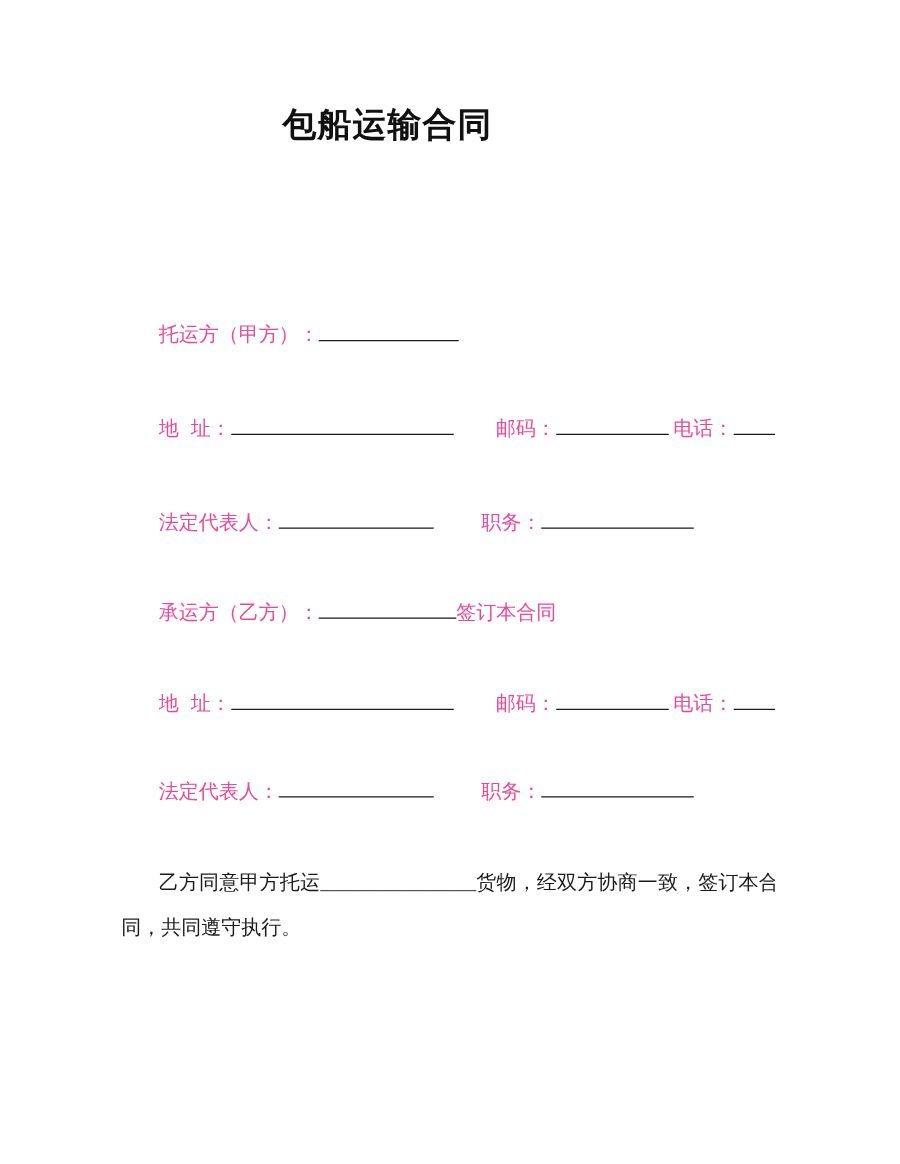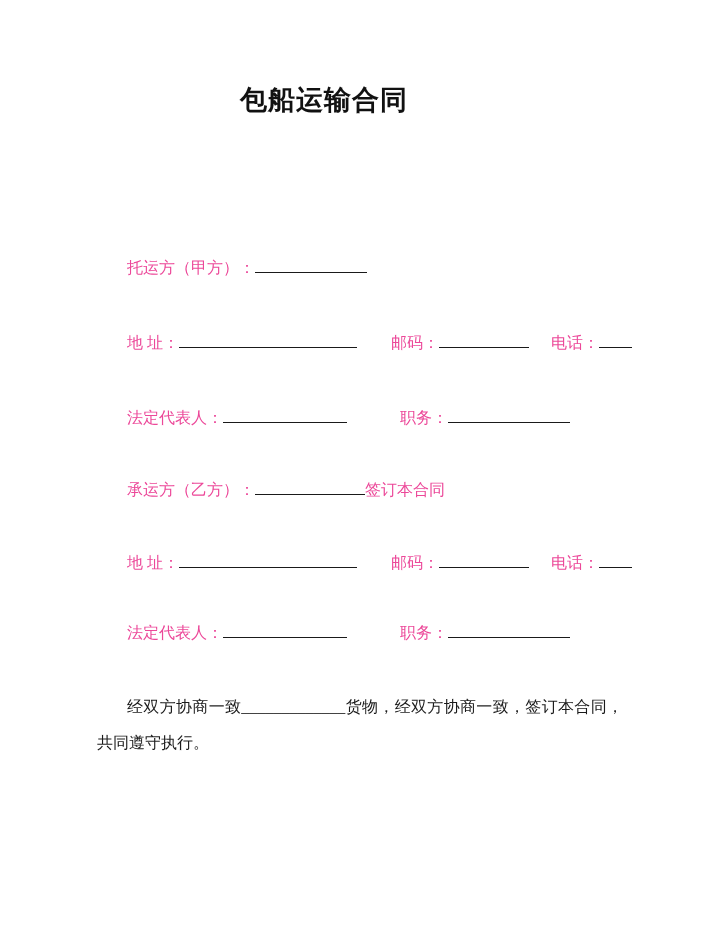--- a/index.html
+++ b/index.html
@@ -6,24 +6,23 @@
     margin: 0;
     padding: 0;
     background: #ffffff;
   }
   .page {
     position: relative;
     width: 620px;
     height: 931px;
     background: #ffffff;
     color: #1a1a1a;
-    font-family: Liberation Serif, serif;
+    font-family: Liberation Mono, monospace;
     font-size: 16px;
     overflow: hidden;
-    padding-left: 28px;
   }
   .doc-title {
     position: absolute;
     top: 82px;
     left: 0;
     width: 100%;
     text-align: center;
     font-size: 27px;
     font-weight: 700;
     letter-spacing: 1px;
@@ -48,22 +47,22 @@
     vertical-align: baseline;
   }
   .w-name     { width: 112px; }
   .w-address  { width: 178px; }
   .w-postcode { width: 90px; }
   .w-phone    { width: 33px; }
   .w-rep      { width: 124px; }
   .w-position { width: 122px; }
   .w-carrier  { width: 110px; }
   .gap-postcode { margin-left: 34px; }
-  .gap-phone    { margin-left: 22px; }
-  .gap-position { margin-left: 53px; }
+  .gap-phone    { margin-left: 4px; }
+  .gap-position { margin-left: 38px; }
   .agreement {
     position: absolute;
     top: 689px;
     left: 97px;
     width: 526px;
     line-height: 36px;
     text-indent: 30px;
     text-align: justify;
     color: #1a1a1a;
   }
@@ -94,16 +93,16 @@
 
   <div class="row row-address-b">
     <span class="label">地 址：</span><span class="blank w-address"></span><span class="label gap-postcode">邮码：</span><span class="blank w-postcode"></span><span class="label gap-phone">电话：</span><span class="blank w-phone"></span>
   </div>
 
   <div class="row row-rep-b">
     <span class="label">法定代表人：</span><span class="blank w-rep"></span><span class="label gap-position">职务：</span><span class="blank w-position"></span>
   </div>
 
   <div class="agreement">
-    <span>经双方协商一致</span><span>_____________</span><span>货物，经双方协商一致，签订本合同，共同遵守执行。</span>
+    <span>乙方同意甲方托运</span><span>_____________</span><span>货物，经双方协商一致，签订本合同，共同遵守执行。</span>
   </div>
 
 </div>
 
 </body></html>

